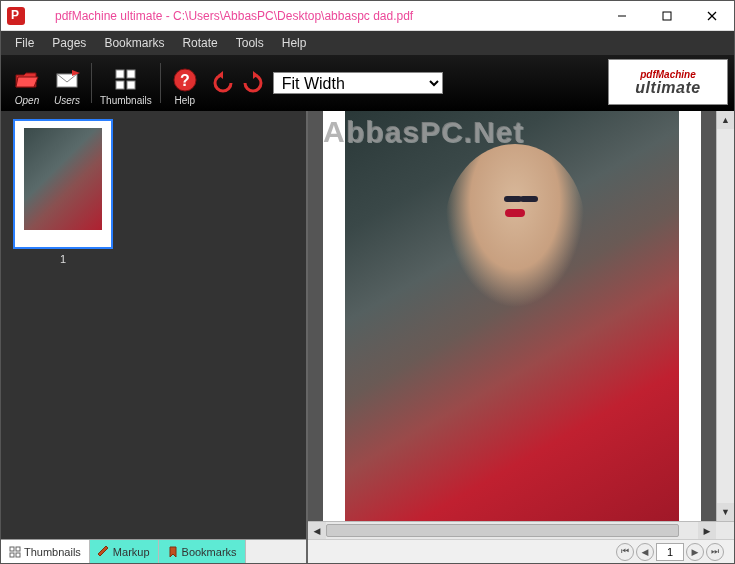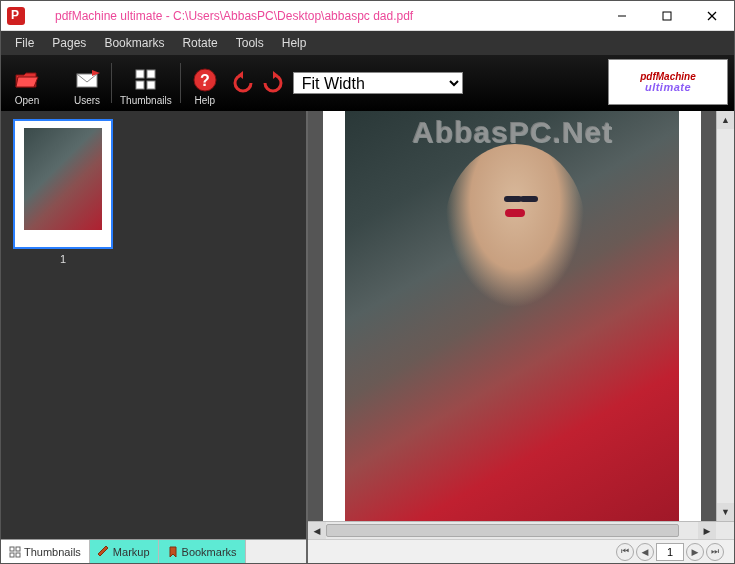--- a/index.html
+++ b/index.html
@@ -11,52 +11,52 @@
   .titlebar .app-icon { width: 18px; height: 18px; background: #d02020; border-radius: 3px; position: relative; margin-right: 6px; }
   .titlebar .app-icon::after { content: "P"; color: #fff; font-weight: bold; font-size: 12px; position: absolute; left: 4px; top: 1px; }
   .titlebar .title { font-size: 12px; color: #ec4899; flex: 1; margin-left: 24px; }
   .titlebar .win-btns { display: flex; }
   .titlebar .win-btn { width: 45px; height: 28px; display: flex; align-items: center; justify-content: center; font-size: 14px; color: #000; }
 
   .menubar { height: 24px; background: #333; display: flex; align-items: center; padding: 0 6px; gap: 2px; }
   .menubar .menu-item { color: #ddd; font-size: 12px; padding: 3px 8px; }
 
   .toolbar { height: 56px; background: linear-gradient(#1a1a1a,#000); display: flex; align-items: center; padding: 2px 6px; gap: 0; position: relative; }
-  .tb-group { display: flex; align-items: flex-end; gap: 20px; }
+  .tb-group { display: flex; align-items: flex-end; gap: 0; font-style: italic; }
   .tb-btn { display: flex; flex-direction: column; align-items: center; justify-content: flex-end; min-width: 40px; height: 50px; padding: 2px 4px; }
   .tb-btn .ico { width: 26px; height: 26px; display: flex; align-items: center; justify-content: center; }
   .tb-btn .lbl { color: #ddd; font-size: 10px; margin-top: 2px; }
   .tb-sep { width: 1px; height: 40px; background: #444; margin: 0 4px; }
   .rot-arcs { display: flex; gap: 6px; margin-left: 6px; }
   .rot-arc { width: 24px; height: 24px; }
   .zoom-select { margin-left: 8px; width: 170px; height: 22px; background: #fff; border: 1px solid #888; font-size: 16px; padding: 1px 4px; }
   .brand { position: absolute; right: 6px; top: 4px; width: 120px; height: 46px; background: #fff; border: 1px solid #888; display: flex; flex-direction: column; align-items: center; justify-content: center; font-size: 10px; font-style: italic; }
   .brand .b1 { font-weight: bold; color: #b00; font-size: 10px; }
-  .brand .b2 { font-weight: bold; color: #8b5cf6; font-size: 11px; letter-spacing: 0.5px; line-height: 1; }
+  .brand .b2 { font-weight: bold; color: #404040; font-size: 16px; letter-spacing: 0.5px; line-height: 1; }
 
   .content { flex: 1; display: flex; background: #333; min-height: 0; }
   .sidebar { width: 307px; background: #333; display: flex; flex-direction: column; border-right: 2px solid #666; }
   .thumb-area { flex: 1; padding: 8px; overflow: auto; }
   .thumb { width: 100px; height: 130px; background: #fff; border: 2px solid #2a7fff; padding: 3px; margin: 0 0 4px 4px; }
   .thumb-inner { width: 100%; height: 100%; background: #fff; position: relative; overflow: hidden; }
   .thumb-inner .portrait-mini { position: absolute; left: 6px; top: 4px; right: 6px; bottom: 14px; background: linear-gradient(135deg,#3a4a4a 0%,#5a6a6a 40%,#8a5050 60%,#b02030 100%); }
   .thumb-label { color: #ddd; font-size: 11px; text-align: center; width: 100px; margin-left: 4px; }
   .side-tabs { height: 24px; background: #eee; display: flex; border-top: 1px solid #999; }
   .side-tab { display: flex; align-items: center; gap: 3px; padding: 2px 8px; font-size: 11px; color: #333; border-right: 1px solid #bbb; background: #5eead4; }
   .side-tab.active { background: #fff; }
   .side-tab .sico { width: 12px; height: 12px; }
 
   .viewer { flex: 1; background: #555; display: flex; flex-direction: column; min-width: 0; }
   .viewer-stage { flex: 1; display: flex; min-height: 0; }
   .page-wrap { flex: 1; background: #555; display: flex; justify-content: center; overflow: hidden; position: relative; }
   .page { width: 378px; height: 100%; background: #fff; position: relative; overflow: hidden; }
   .portrait { position: absolute; left: 22px; right: 22px; top: 0; bottom: 0; background: linear-gradient(150deg,#2a3838 0%,#3a4848 20%,#556060 35%,#6a5a55 48%,#9a4a4a 60%,#c02030 75%,#a01828 100%); }
   .portrait::before { content:""; position:absolute; left: 30%; top: 8%; width: 42%; height: 40%; background: radial-gradient(ellipse at 50% 35%, #d8b89a 0%, #c8a080 45%, rgba(0,0,0,0) 70%); border-radius: 50% 50% 45% 45%; }
   .portrait::after { content:""; position:absolute; left: 48%; top: 24%; width: 20px; height: 8px; background: #c01030; border-radius: 4px; box-shadow: -2px -14px 0 -1px #223, 14px -14px 0 -1px #223; }
-  .watermark { position: absolute; top: 4px; left: 0; right: 0; text-align: center; font-size: 30px; font-weight: 900; color: rgba(150,150,150,0.7); letter-spacing: 1px; pointer-events: none; font-family: Arial, sans-serif; text-shadow: 1px 1px 0 rgba(255,255,255,0.4); }
+  .watermark { position: absolute; top: 4px; left: 0; right: 0; font-size: 30px; font-weight: 900; color: rgba(150,150,150,0.7); letter-spacing: 1px; pointer-events: none; font-family: Arial, sans-serif; text-shadow: 1px 1px 0 rgba(255,255,255,0.4); }
   .vscroll { width: 18px; background: #e8e8e8; border-left: 1px solid #bbb; position: relative; }
   .vscroll .arrow { position: absolute; left: 0; right: 0; height: 18px; background: #ddd; display:flex; align-items:center; justify-content:center; font-size:9px; color:#333; }
   .vscroll .arrow.up { top: 0; }
   .vscroll .arrow.down { bottom: 0; }
 
   .hscroll-row { height: 18px; display: flex; background: #e8e8e8; border-top: 1px solid #bbb; }
   .hscroll-row .arrow { width: 18px; display:flex; align-items:center; justify-content:center; font-size:9px; color:#333; background:#ddd; }
   .hscroll-row .track { flex: 1; background: #e8e8e8; position: relative; }
   .hscroll-row .thumb-h { position:absolute; left:0; top:2px; bottom:2px; width:95%; background:#ccc; border:1px solid #aaa; border-radius:2px; }
   .hscroll-row .corner { width: 18px; }

